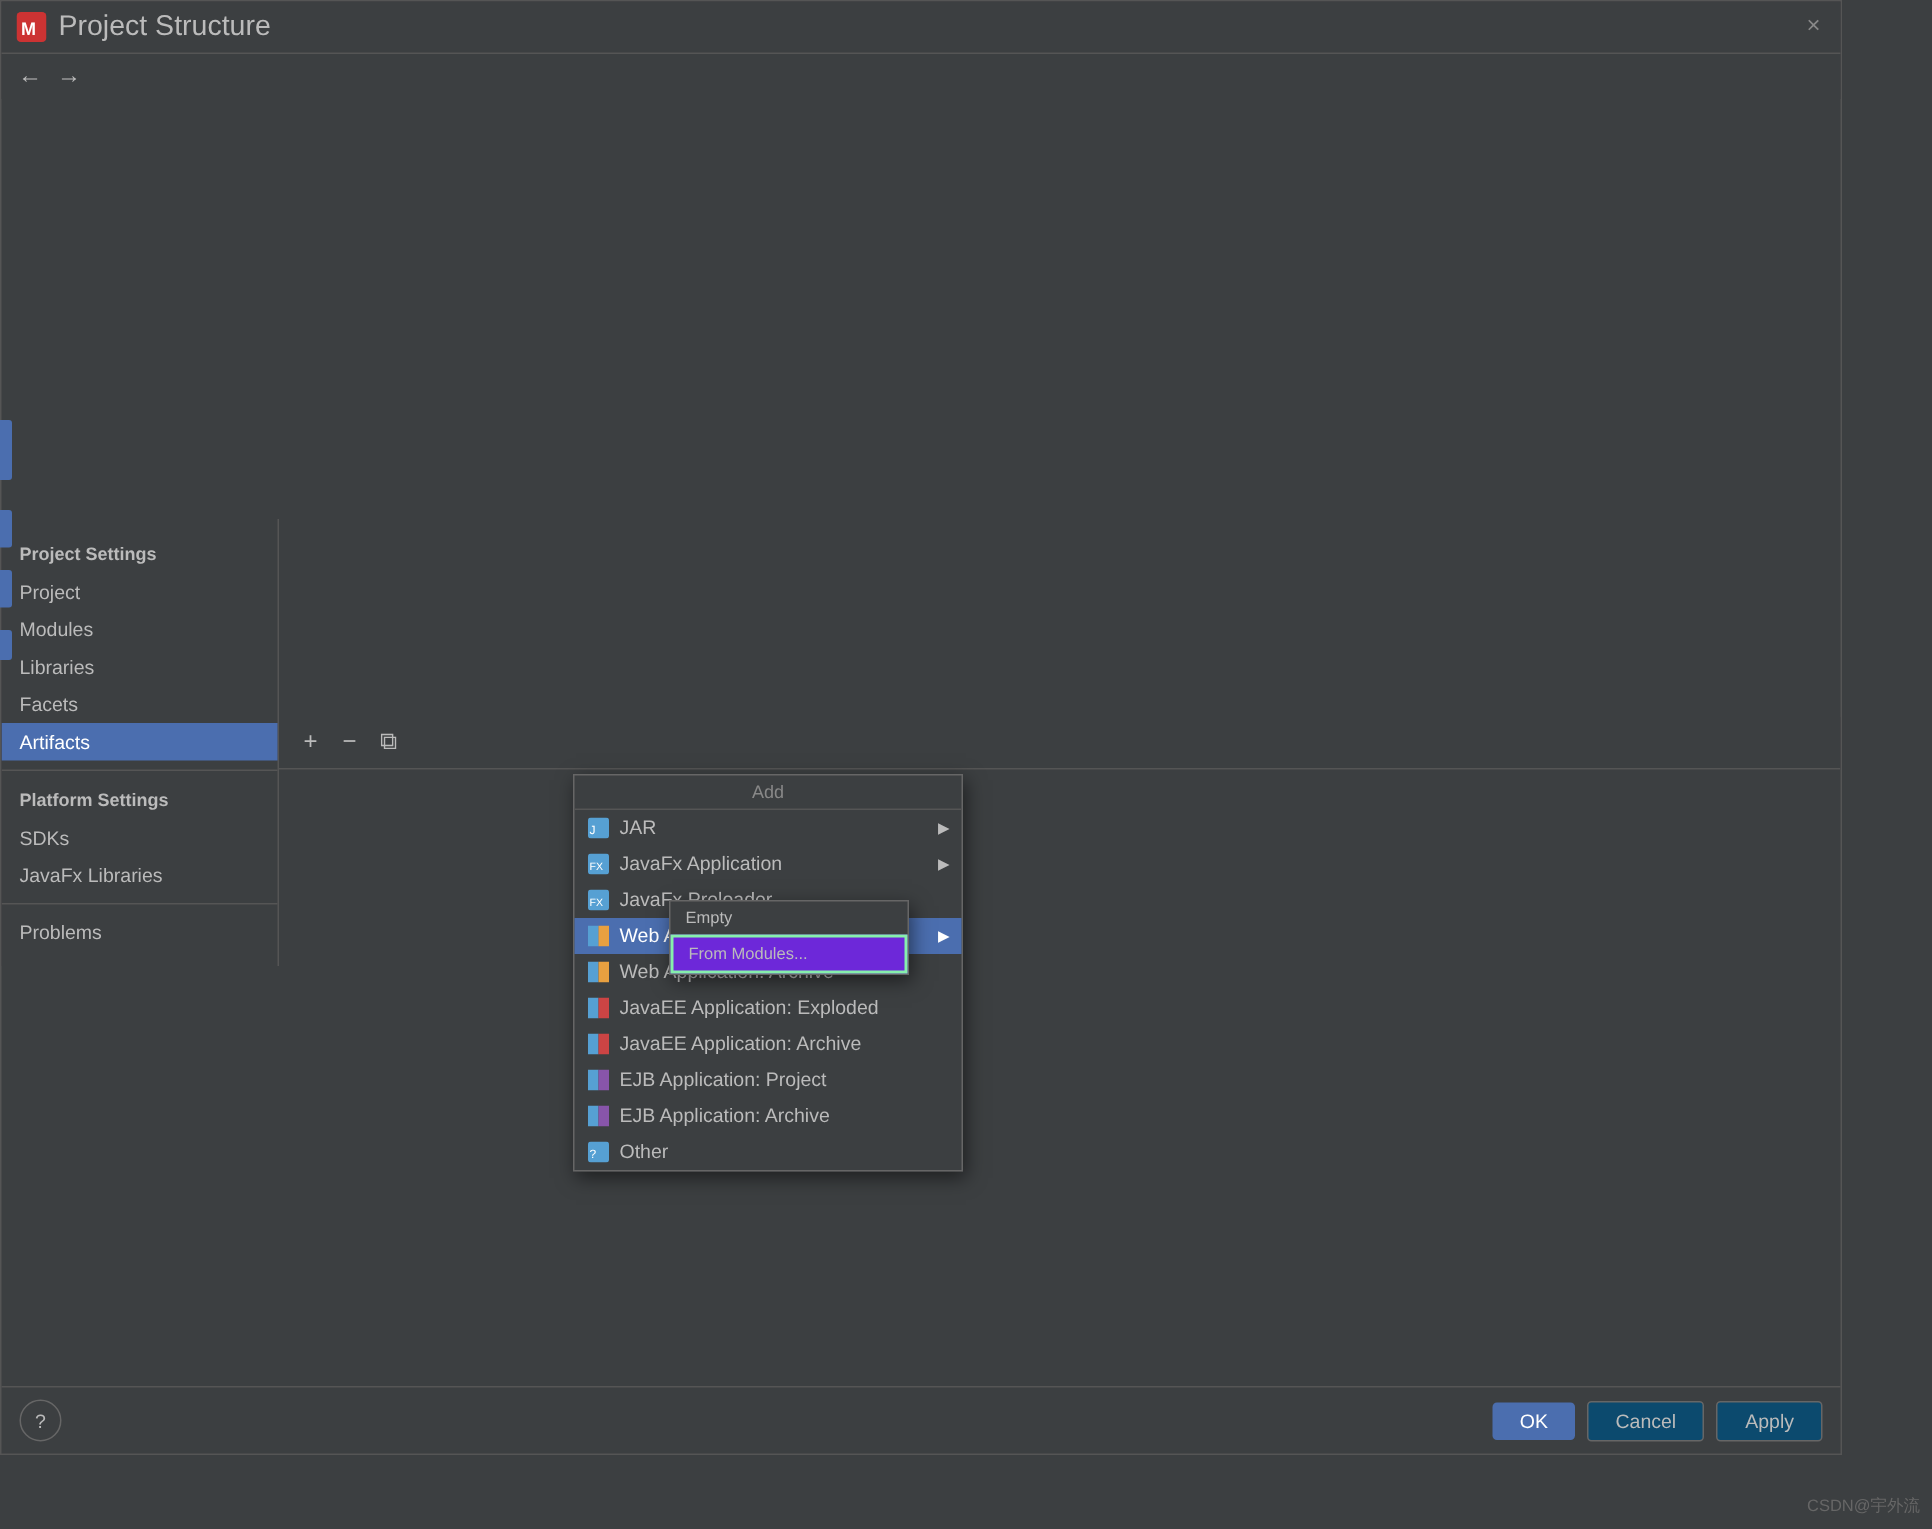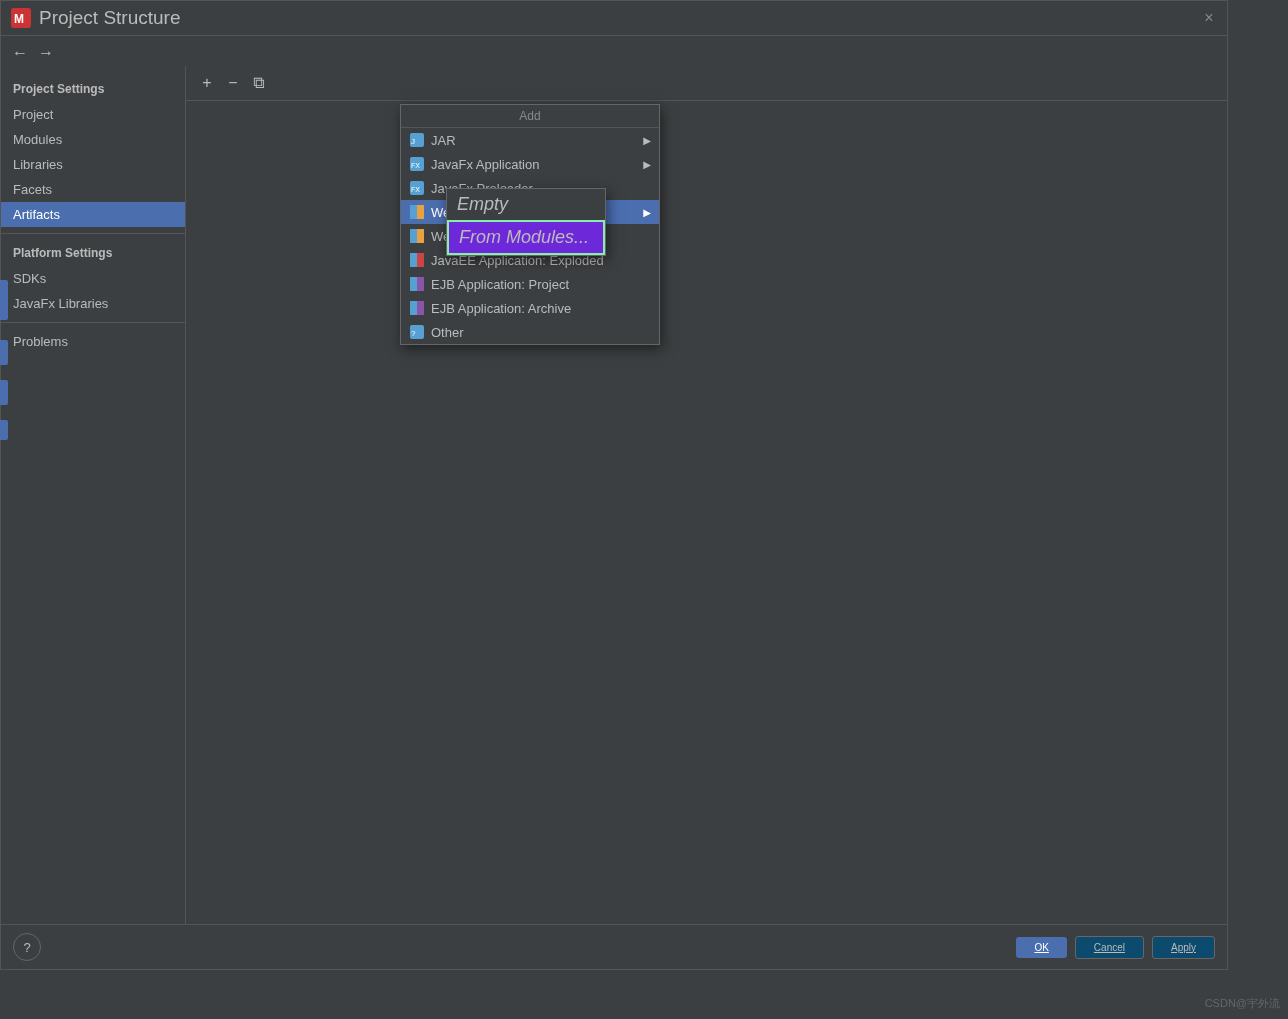--- a/index.html
+++ b/index.html
@@ -58,20 +58,21 @@
       font-size: 16px;
       line-height: 16px;
       text-align: center;
     }
 
     
     .dialog-body {
       display: flex;
       flex: 1;
       overflow: hidden;
+      align-items: center;
     }
 
     
     .sidebar {
       width: 185px;
       background: #3c3f41;
       border-right: 1px solid #555;
       padding: 10px 0;
       flex-shrink: 0;
     }
@@ -141,22 +142,21 @@
       justify-content: flex-end;
       padding: 8px 12px;
       gap: 8px;
       border-top: 1px solid #555;
     }
     .btn {
       padding: 5px 18px;
       border: none;
       border-radius: 3px;
       cursor: pointer;
-      font-size: 10px;
-      text-decoration: underline;
+      font-size: 13px;
     }
     .btn-primary {
       background: #4b6eaf;
       color: #ffffff;
     }
     .btn-default {
       background: #0c4a6e;
       color: #bbbbbb;
       border: 1px solid #666;
       text-align: center;
@@ -172,21 +172,21 @@
       font-size: 13px;
       display: flex;
       align-items: center;
       justify-content: center;
     }
 
     
     .dropdown-menu {
       position: absolute;
       top: 38px;
-      left: 214px;
+      left: 196px;
       background: #3c3f41;
       border: 1px solid #666;
       min-width: 260px;
       z-index: 100;
       box-shadow: 2px 4px 12px rgba(0,0,0,0.5);
     }
     .dropdown-header {
       text-align: center;
       padding: 4px 8px;
       color: #888;
@@ -229,22 +229,21 @@
       min-width: 160px;
       z-index: 101;
       box-shadow: 2px 4px 12px rgba(0,0,0,0.5);
     }
     .submenu-item {
       display: flex;
       align-items: center;
       padding: 5px 10px;
       cursor: pointer;
       color: #bbbbbb;
-      font-size: 18px;
-      font-style: italic;
+      font-size: 11px;
     }
     .submenu-item.highlighted-border {
       background: #6d28d9;
       color: #bbbbbb;
       border: 2px solid #86efac;
     }
 
     
     .watermark {
       position: absolute;
@@ -387,20 +386,29 @@
         <div class="menu-item">
           <span class="menu-icon">
             <svg width="14" height="14" viewBox="0 0 14 14">
               <rect width="7" height="14" fill="#56a0d3" rx="2 0 0 2"></rect>
               <rect x="7" width="7" height="14" fill="#cc4444" rx="0 2 2 0"></rect>
             </svg>
           </span>
           <span>JavaEE Application: Exploded</span>
         </div>
 
+        <div class="menu-item">
+          <span class="menu-icon">
+            <svg width="14" height="14" viewBox="0 0 14 14">
+              <rect width="7" height="14" fill="#56a0d3" rx="2 0 0 2"></rect>
+              <rect x="7" width="7" height="14" fill="#cc4444" rx="0 2 2 0"></rect>
+            </svg>
+          </span>
+          <span>JavaEE Application: Archive</span>
+        </div>
 
         <div class="menu-item">
           <span class="menu-icon">
             <svg width="14" height="14" viewBox="0 0 14 14">
               <rect width="7" height="14" fill="#56a0d3" rx="2 0 0 2"></rect>
               <rect x="7" width="7" height="14" fill="#8855aa" rx="0 2 2 0"></rect>
             </svg>
           </span>
           <span>EJB Application: Project</span>
         </div>

